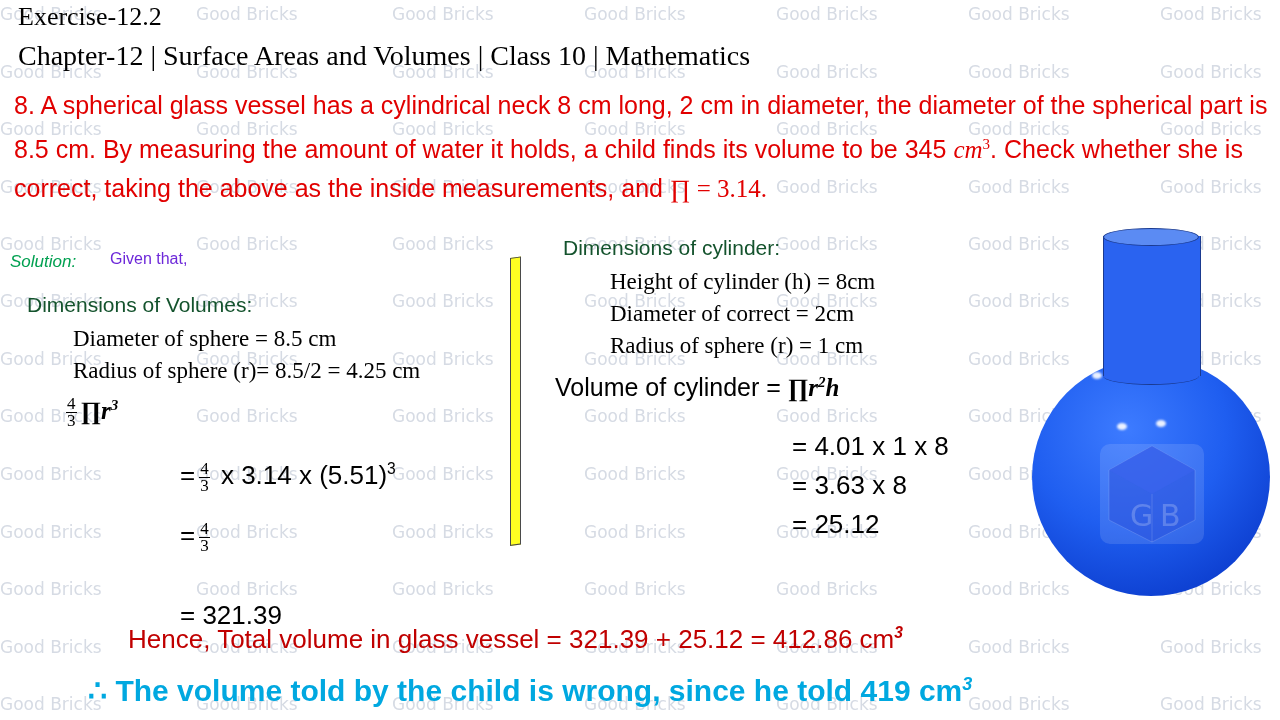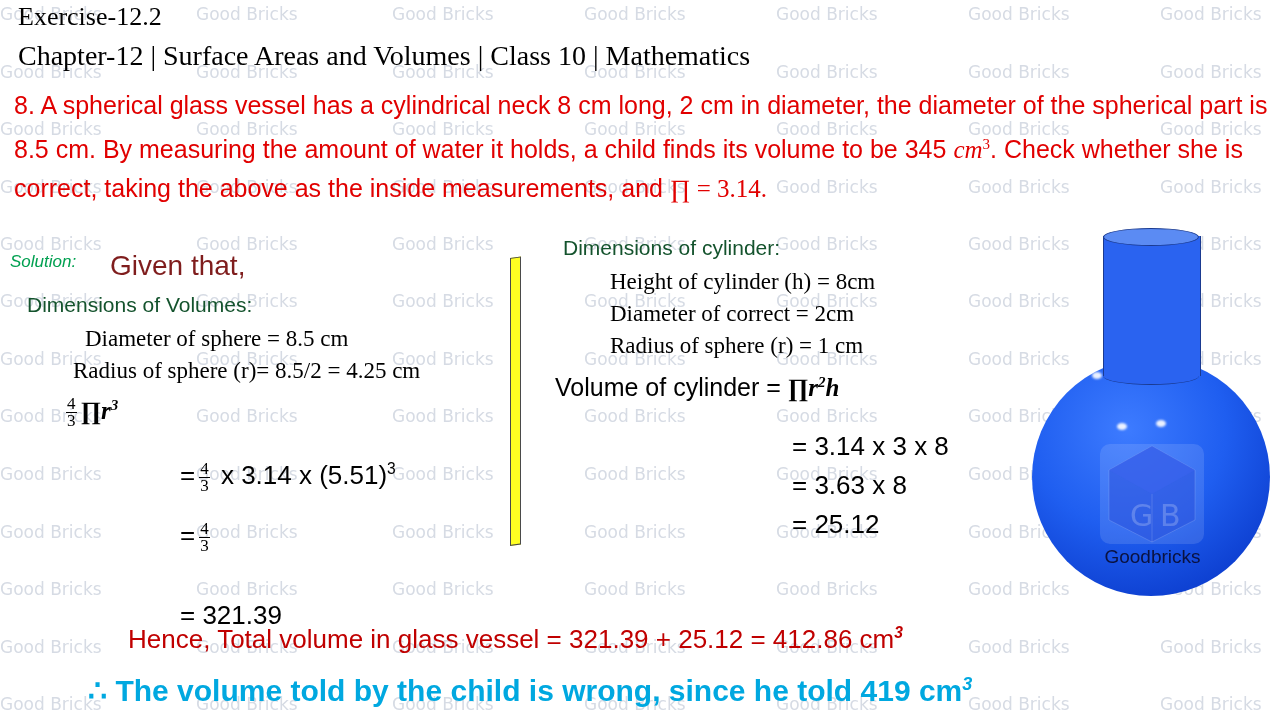--- a/index.html
+++ b/index.html
@@ -7,21 +7,21 @@
   .wm-layer { position:absolute; inset:0; pointer-events:none; }
   .wm { position:absolute; color:#d6dbe4; font-family:"DejaVu Sans", sans-serif; font-size:17px; white-space:nowrap; }
   .abs { position:absolute; white-space:nowrap; }
   .serif { font-family:"Liberation Serif", serif; }
   .title1 { left:18px; top:2px; font-size:26px; color:#000; }
   .title2 { left:18px; top:40px; font-size:28px; color:#000; }
   .question { left:14px; top:86px; width:1260px; font-size:25px; line-height:39px; color:#e10000; white-space:normal; }
   .question .math { font-family:"Liberation Serif", serif; font-style:italic; }
   .question .mathu { font-family:"Liberation Serif", serif; }
   .solution-label { left:10px; top:252px; font-size:17px; font-style:italic; color:#00a050; }
-  .given { left:110px; top:250px; font-size:28px; color:#7f1d1d; }
+  .given { left:110px; top:250px; font-size:16px; color:#6d28d9; }
   .dim-head { left:27px; top:293px; font-size:21px; color:#14532d; }
   .line-serif { font-family:"Liberation Serif", serif; font-size:23px; color:#000; }
   .vol-head { font-size:25px; color:#000; }
   .frac { display:inline-block; vertical-align:middle; text-align:center; font-family:"Liberation Serif", serif; font-size:17px; line-height:16px; margin:0 4px; }
   .frac .num { display:block; border-bottom:1.5px solid #000; padding:0 1px; }
   .frac .den { display:block; }
   .pi-formula { font-family:"Liberation Serif", serif; font-style:italic; font-weight:bold; }
   .calc { font-size:26px; color:#000; }
   sup { font-size:0.6em; }
   .divider { position:absolute; left:510px; top:258px; width:9px; height:286px; background:#ffff22; border:1px solid #4a4a4a; transform:skewY(-8deg); transform-origin:top left; }
@@ -135,36 +135,36 @@
 
 <div class="abs serif title1">Exercise-12.2</div>
 <div class="abs serif title2">Chapter-12 | Surface Areas and Volumes | Class 10 | Mathematics</div>
 
 <div class="abs question"><span>8. A spherical glass vessel has a cylindrical neck 8 cm long, 2 cm in diameter, the diameter of the spherical part is 8.5 cm. By measuring the amount of water it holds, a child finds its volume to be 345 </span><span class="math">cm</span><sup class="mathu">3</sup><span>. Check whether she is correct, taking the above as the inside measurements, and </span><span class="mathu">∏</span><span class="mathu"> = 3.14.</span></div>
 
 <div class="abs solution-label">Solution:</div>
 <div class="abs given">Given that,</div>
 
 <div class="abs dim-head">Dimensions of Volumes:</div>
-<div class="abs line-serif" style="left:85px; top:326px;">Diameter of sphere = 8.5 cm</div>
+<div class="abs line-serif" style="left:73px; top:326px;">Diameter of sphere = 8.5 cm</div>
 <div class="abs line-serif" style="left:73px; top:358px;text-align:right;">Radius of sphere (r)= 8.5/2 = 4.25 cm</div>
 <div class="abs vol-head" style="left:62px; top:396px;"><span class="frac"><span class="num">4</span><span class="den">3</span></span><span class="pi-formula">∏r</span><sup class="pi-formula">3</sup></div>
 
 <div class="abs calc" style="left:180px; top:460px;"><span>=</span><span class="frac"><span class="num">4</span><span class="den">3</span></span><span> x 3.14 x (5.51)</span><sup>3</sup></div>
 <div class="abs calc" style="left:180px; top:520px;"><span>=</span><span class="frac"><span class="num">4</span><span class="den">3</span></span></div>
 <div class="abs calc" style="left:180px; top:600px;">= 321.39</div>
 
 <div class="divider"></div>
 
 <div class="abs dim-head" style="left:563px; top:236px;">Dimensions of cylinder:</div>
 <div class="abs line-serif" style="left:610px; top:269px;">Height of cylinder (h) = 8cm</div>
 <div class="abs line-serif" style="left:610px; top:301px;">Diameter of correct = 2cm</div>
 <div class="abs line-serif" style="left:610px; top:333px;">Radius of sphere (r) = 1 cm</div>
 <div class="abs vol-head" style="left:555px; top:373px;"><span>Volume of cylinder = </span><span class="pi-formula">∏r</span><sup class="pi-formula">2</sup><span class="pi-formula">h</span></div>
-<div class="abs calc" style="left:792px; top:431px;">= 3.14 x 3 x 8</div>
+<div class="abs calc" style="left:792px; top:431px;">= 4.01 x 1 x 8</div>
 <div class="abs calc" style="left:792px; top:470px;">= 3.63 x 8</div>
 <div class="abs calc" style="left:792px; top:509px;">= 25.12</div>
 
 <div class="vessel">
   <div class="sphere">
     <div class="spec" style="left:60px; top:14px;"></div>
     <div class="spec" style="left:85px; top:65px;"></div>
     <div class="spec" style="left:124px; top:62px;"></div>
   </div>
   <div class="neck-bottom"></div>
@@ -172,17 +172,16 @@
   <div class="neck-top"></div>
   <div class="logo-box">
     <svg width="104" height="100" viewBox="0 0 104 100">
       <polygon points="52,2 95,26 95,76 52,98 9,76 9,26" fill="rgba(40,80,220,0.55)" stroke="rgba(255,255,255,0.15)"></polygon>
       <polygon points="52,2 95,26 52,50 9,26" fill="rgba(60,100,240,0.5)"></polygon>
       <line x1="52" y1="50" x2="52" y2="98" stroke="rgba(255,255,255,0.15)"></line>
       <text x="30" y="82" font-size="30" fill="rgba(255,255,255,0.22)" font-family="DejaVu Sans, sans-serif">G</text>
       <text x="60" y="82" font-size="30" fill="rgba(255,255,255,0.22)" font-family="DejaVu Sans, sans-serif">B</text>
     </svg>
   </div>
-  <div class="logo-text">Goodbricks</div>
 </div>
 
 <div class="abs hence"><span>Hence, Total volume in glass vessel = 321.39 + 25.12 = 412.86 cm</span><sup style="font-style:italic;font-weight:bold;">3</sup></div>
 <div class="abs conclusion"><span>∴</span><span> The volume told by the child is wrong, since he told 419 cm</span><sup style="font-style:italic;">3</sup></div>
 
 </body></html>

